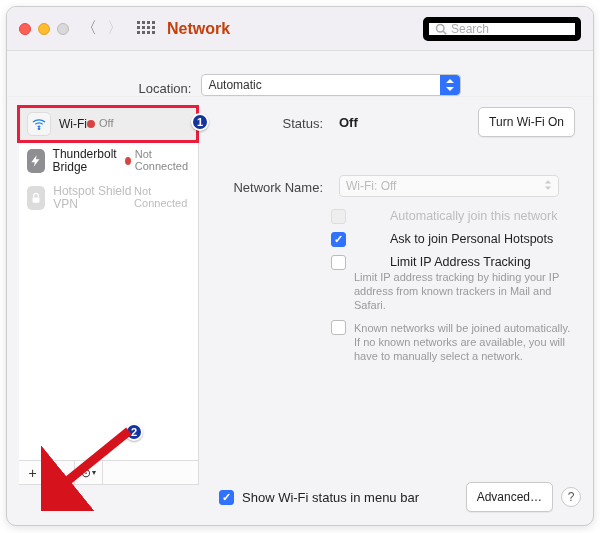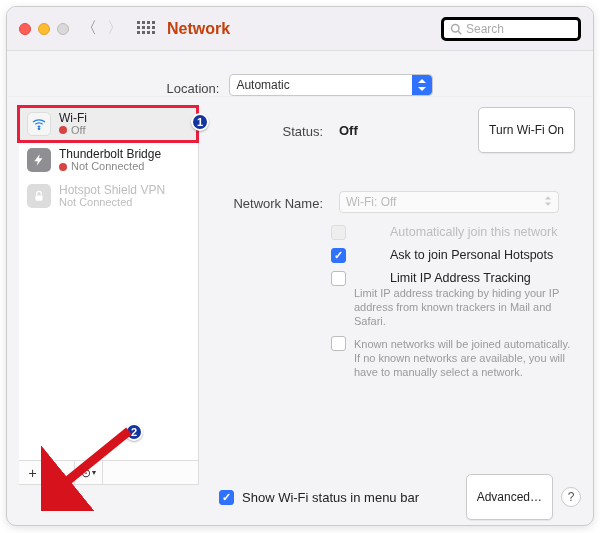--- a/index.html
+++ b/index.html
@@ -37,45 +37,45 @@
   .dot { width:12px; height:12px; border-radius:50%; }
   .dot.red { background:#ff5f57; border:1px solid #e24640; }
   .dot.yellow { background:#febc2e; border:1px solid #e1a127; }
   .dot.grey { background:#d9d9d9; border:1px solid #bcbcbc; }
   .navchevrons { display:flex; gap:10px; color:#777; margin-right:14px; font-size:16px; }
   .gridicon { width:16px; height:16px; display:grid; grid-template-columns:repeat(4,3px); grid-template-rows:repeat(3,3px); gap:2px; margin-right:14px; }
   .gridicon div { background:#666; }
   .title { font-weight:600; font-size:16px; color:#c2410c; }
   .search {
     margin-left:auto;
-    width:140px;
+    width:158px;
     height:24px;
     background:#fff;
-    border:3px solid #000000;
+    border:6px solid #000000;
     border-radius:5px;
     display:flex;
     align-items:center;
     padding:0 6px;
     color:#aaa;
     font-size:12px;
   }
   .search svg { margin-right:4px; }
   
   .locrow {
     display:flex;
     align-items:flex-end;
     justify-content:center;
     gap:10px;
     height:46px;
     border-bottom:1px solid #eee;
     background:#f4f3f6;
   }
   .locrow .label { font-size:13px; color:#444; }
   .locselect {
-    width:204px;
+    width:260px;
     height:22px;
     background:#fff;
     border:1px solid #c8c8c8;
     border-radius:4px;
     display:flex;
     align-items:center;
     padding:0 6px;
     font-size:12px;
     color:#333;
     position:relative;
@@ -110,21 +110,21 @@
   .sicon {
     width:24px; height:24px;
     border-radius:5px;
     display:flex; align-items:center; justify-content:center;
     color:#fff;
     font-size:14px;
   }
   .sicon.wifi { background:#f6f6f6; border:1px solid #ddd; color:#1e7fe8; }
   .sicon.tb { background:#8e8e93; }
   .sicon.vpn { background:#dcdcdc; color:#fff; }
-  .stext { display:flex; flex-direction:column; line-height:1.05; }
+  .stext { display:flex; line-height:1.05; }
   .stext .name { font-size:12px; font-weight:500; color:#222; }
   .stext .sub { font-size:11px; color:#888; display:flex; align-items:center; gap:4px; }
   .stext .sub.dim { color:#bdbdbd; }
   .subdot { width:8px; height:8px; border-radius:50%; background:#d64541; display:inline-block; }
   .sitem.disabledlook .name { color:#bdbdbd; }
   .highlight {
     position:absolute;
     left:-2px; right:-1px; top:-1px; bottom:-1px;
     border:3px solid #e91e3c;
     pointer-events:none;
@@ -151,21 +151,21 @@
     position:relative;
   }
   .row { display:flex; align-items:flex-start; margin-bottom:12px; gap:16px; }
   .rlab { width:110px; text-align:right; color:#444; font-size:13px; padding-top:2px; }
   .rval { flex:1; }
   .statusval { font-weight:600; font-size:13px; }
   .btn {
     background:#fff;
     border:1px solid #c9c9c9;
     border-radius:5px;
-    padding:15px 10px;
+    padding:7px 10px;
     font-size:12px;
     color:#222;
     box-shadow:0 1px 1px rgba(0,0,0,0.06);
   }
   .nnselect {
     width:220px; height:22px;
     background:#fafafa;
     border:1px solid #dcdcdc;
     border-radius:4px;
     display:flex; align-items:center;

